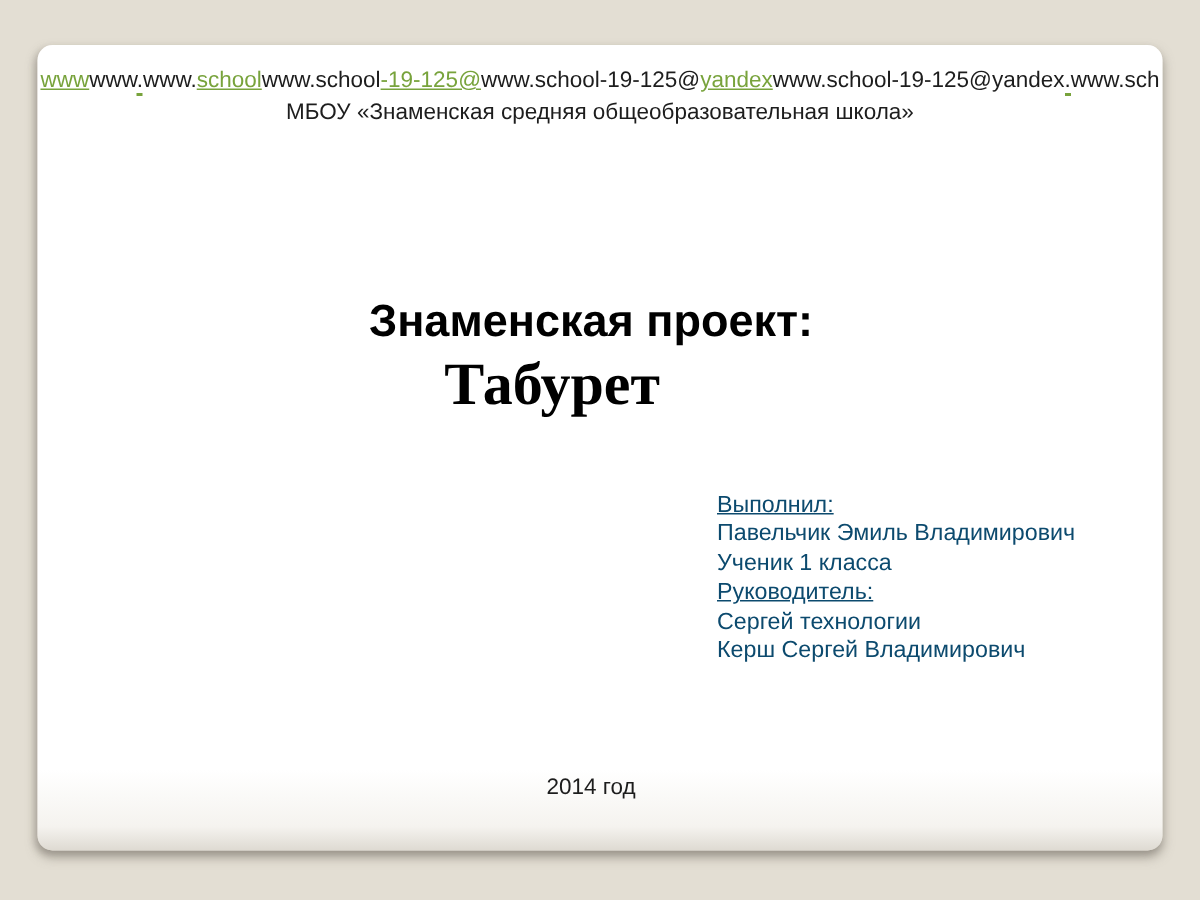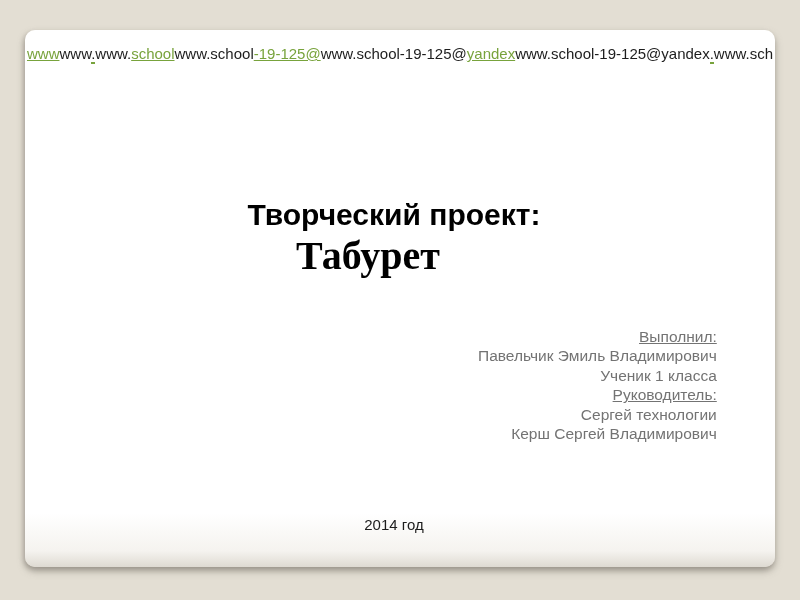--- a/index.html
+++ b/index.html
@@ -69,22 +69,22 @@
     line-height: 47px;
     font-weight: bold;
     font-family: "Liberation Serif", serif;
   }
   .author-block {
     position: absolute;
     left: 478px;
     top: 327px;
     font-size: 15.5px;
     line-height: 19.4px;
-    color: #737373;
-    text-align: right;
+    color: #0c4a6e;
+    text-align: left;
   }
   .author-block .u {
     text-decoration: underline;
   }
   .footer-block {
     position: absolute;
     left: 0;
     top: 514px;
     width: 788px;
     text-align: center;
@@ -97,24 +97,25 @@
 <body>
 
 <div class="stage">
 
   <div class="slide"></div>
 
   <div class="header-block">
     <div>
         <div><span class="link">www</span><span class="plain">www</span><span class="dotlink">.</span><span class="plain">www.</span><span class="link">school</span><span class="plain">www.school</span><span class="link">-19-125@</span><span class="plain">www.school-19-125@</span><span class="link">yandex</span><span class="plain">www.school-19-125@yandex</span><span class="dotlink">.</span><span class="plain">www.sch</span></div>
       </div>
+    <div>МБОУ «Знаменская средняя общеобразовательная школа»</div>
   </div>
 
   <div class="title-block">
-    <div class="title-main">Творческий проект:</div>
+    <div class="title-main">Знаменская проект:</div>
     <div class="title-sub">Табурет</div>
   </div>
 
   <div class="author-block">
     <div class="u">Выполнил:</div>
     <div>Павельчик Эмиль Владимирович</div>
     <div>Ученик 1 класса</div>
     <div class="u">Руководитель:</div>
     <div>Сергей технологии</div>
     <div>Керш Сергей Владимирович</div>

